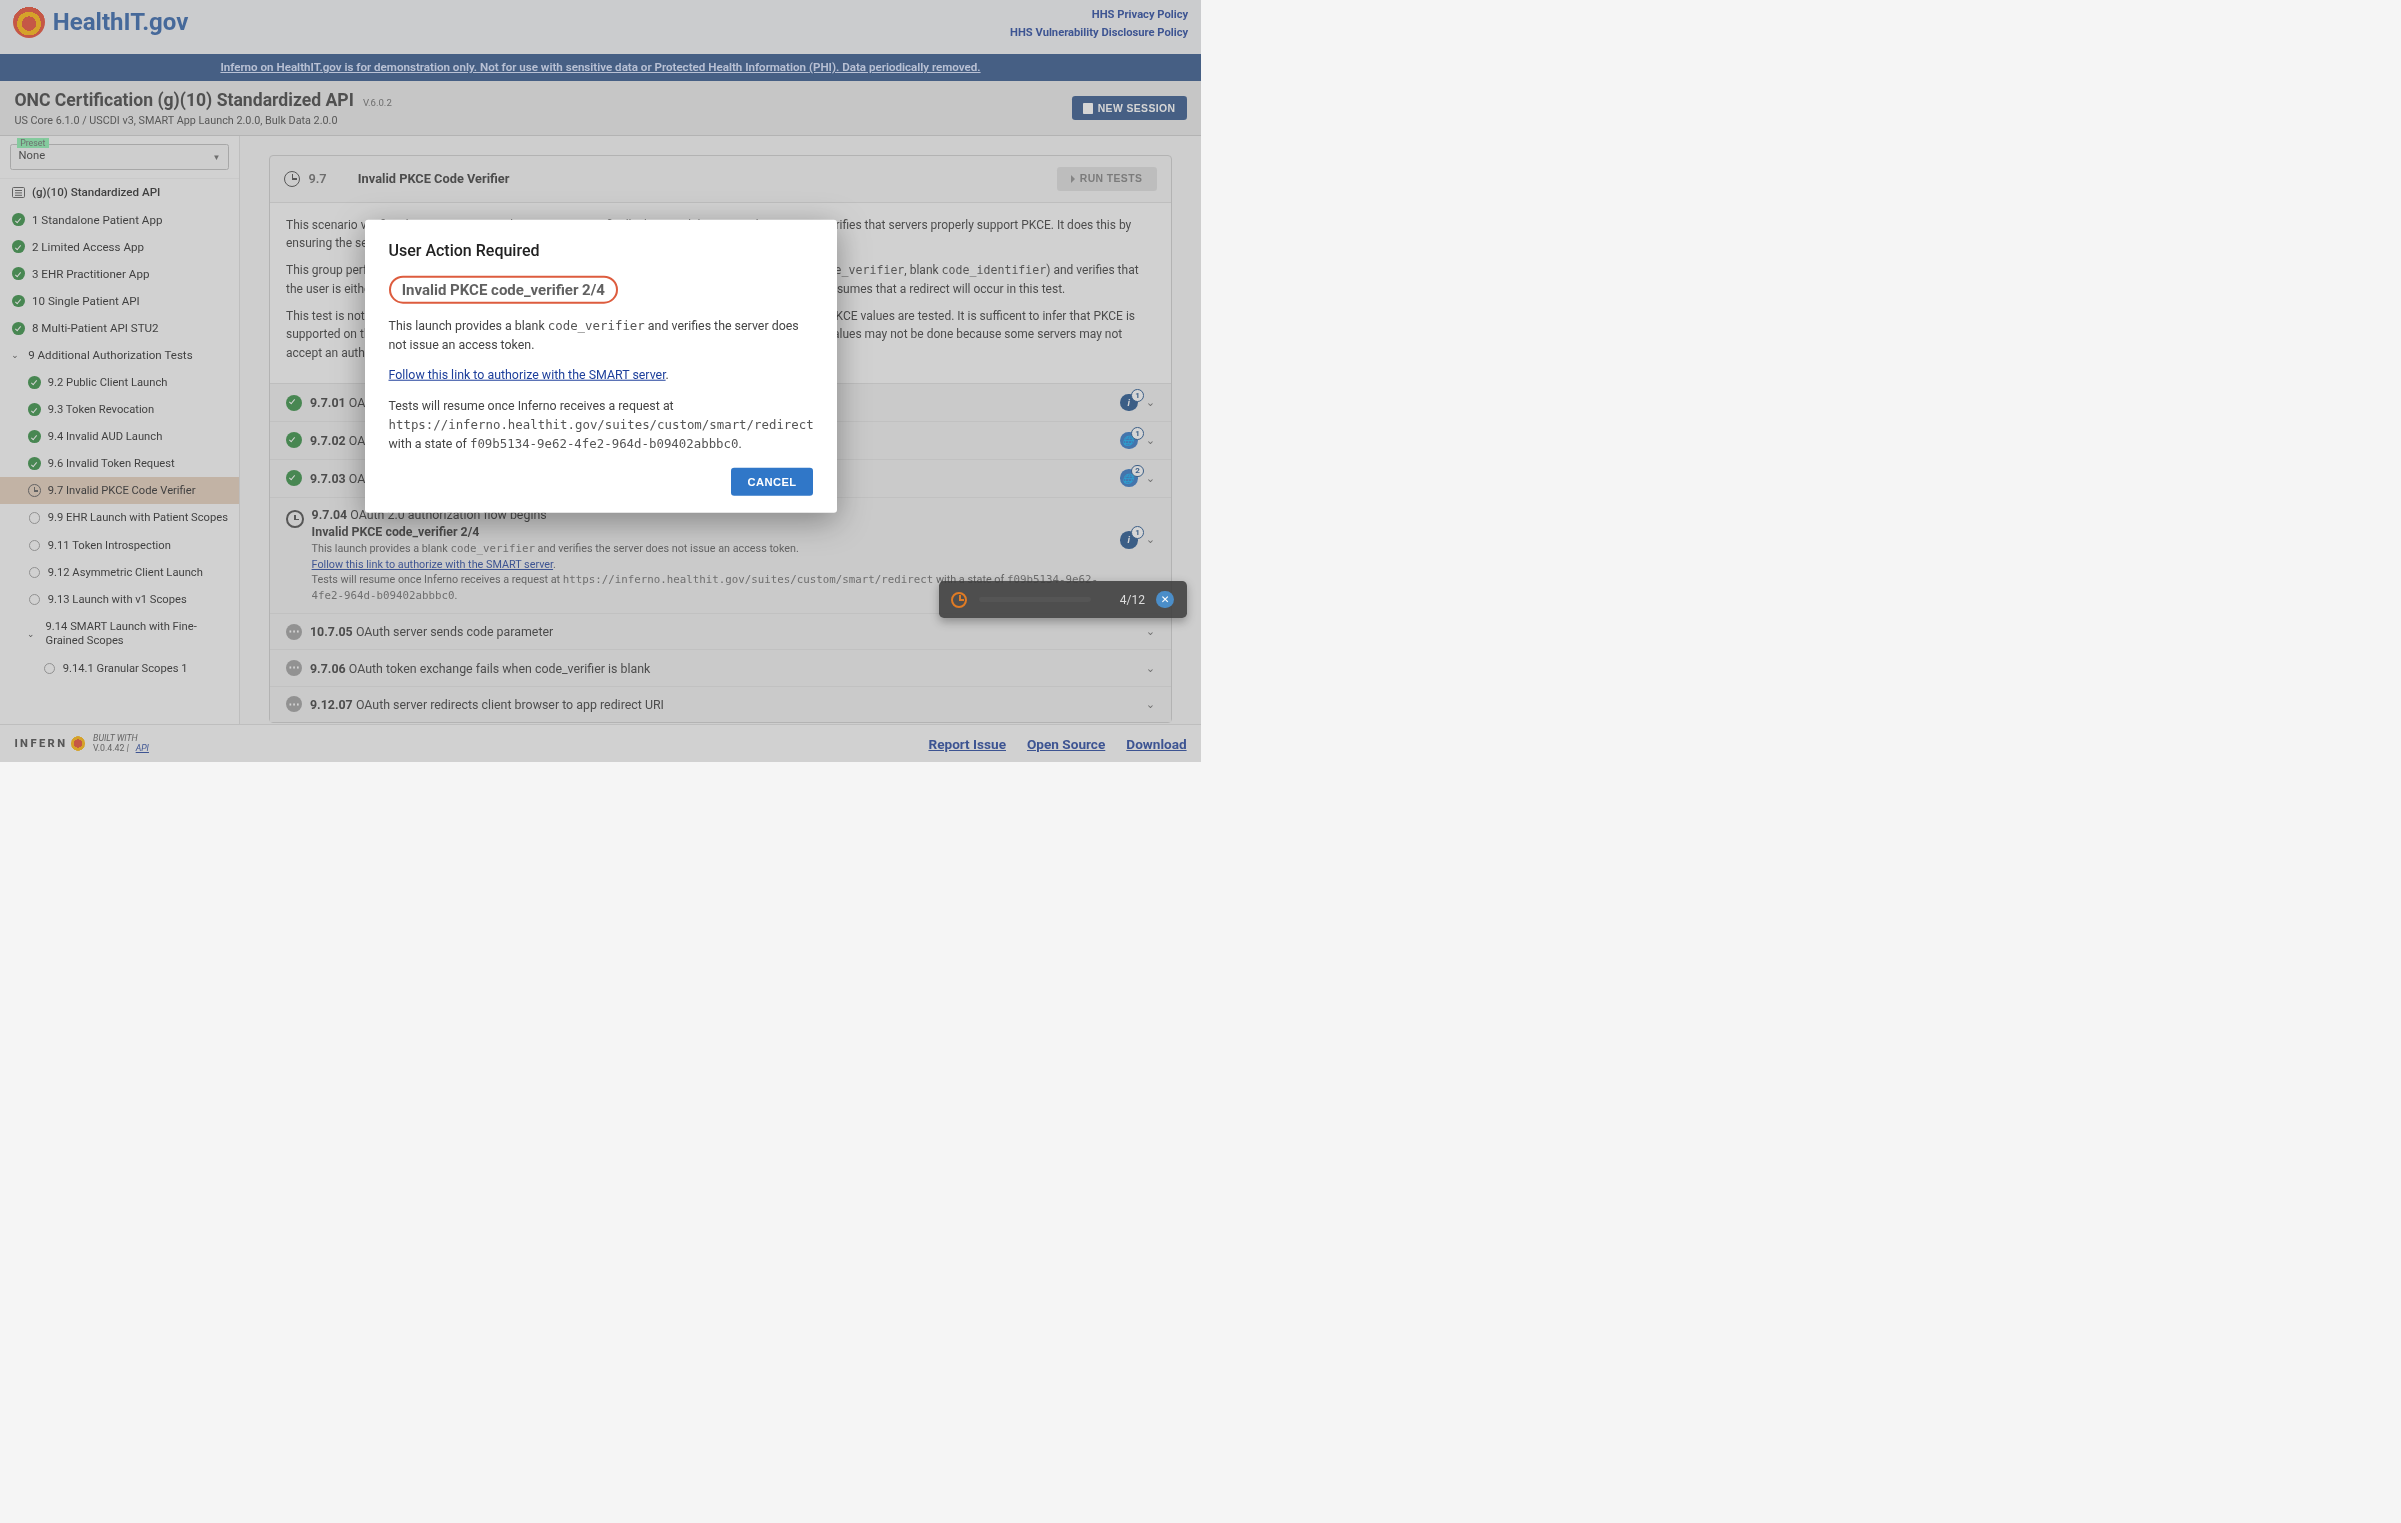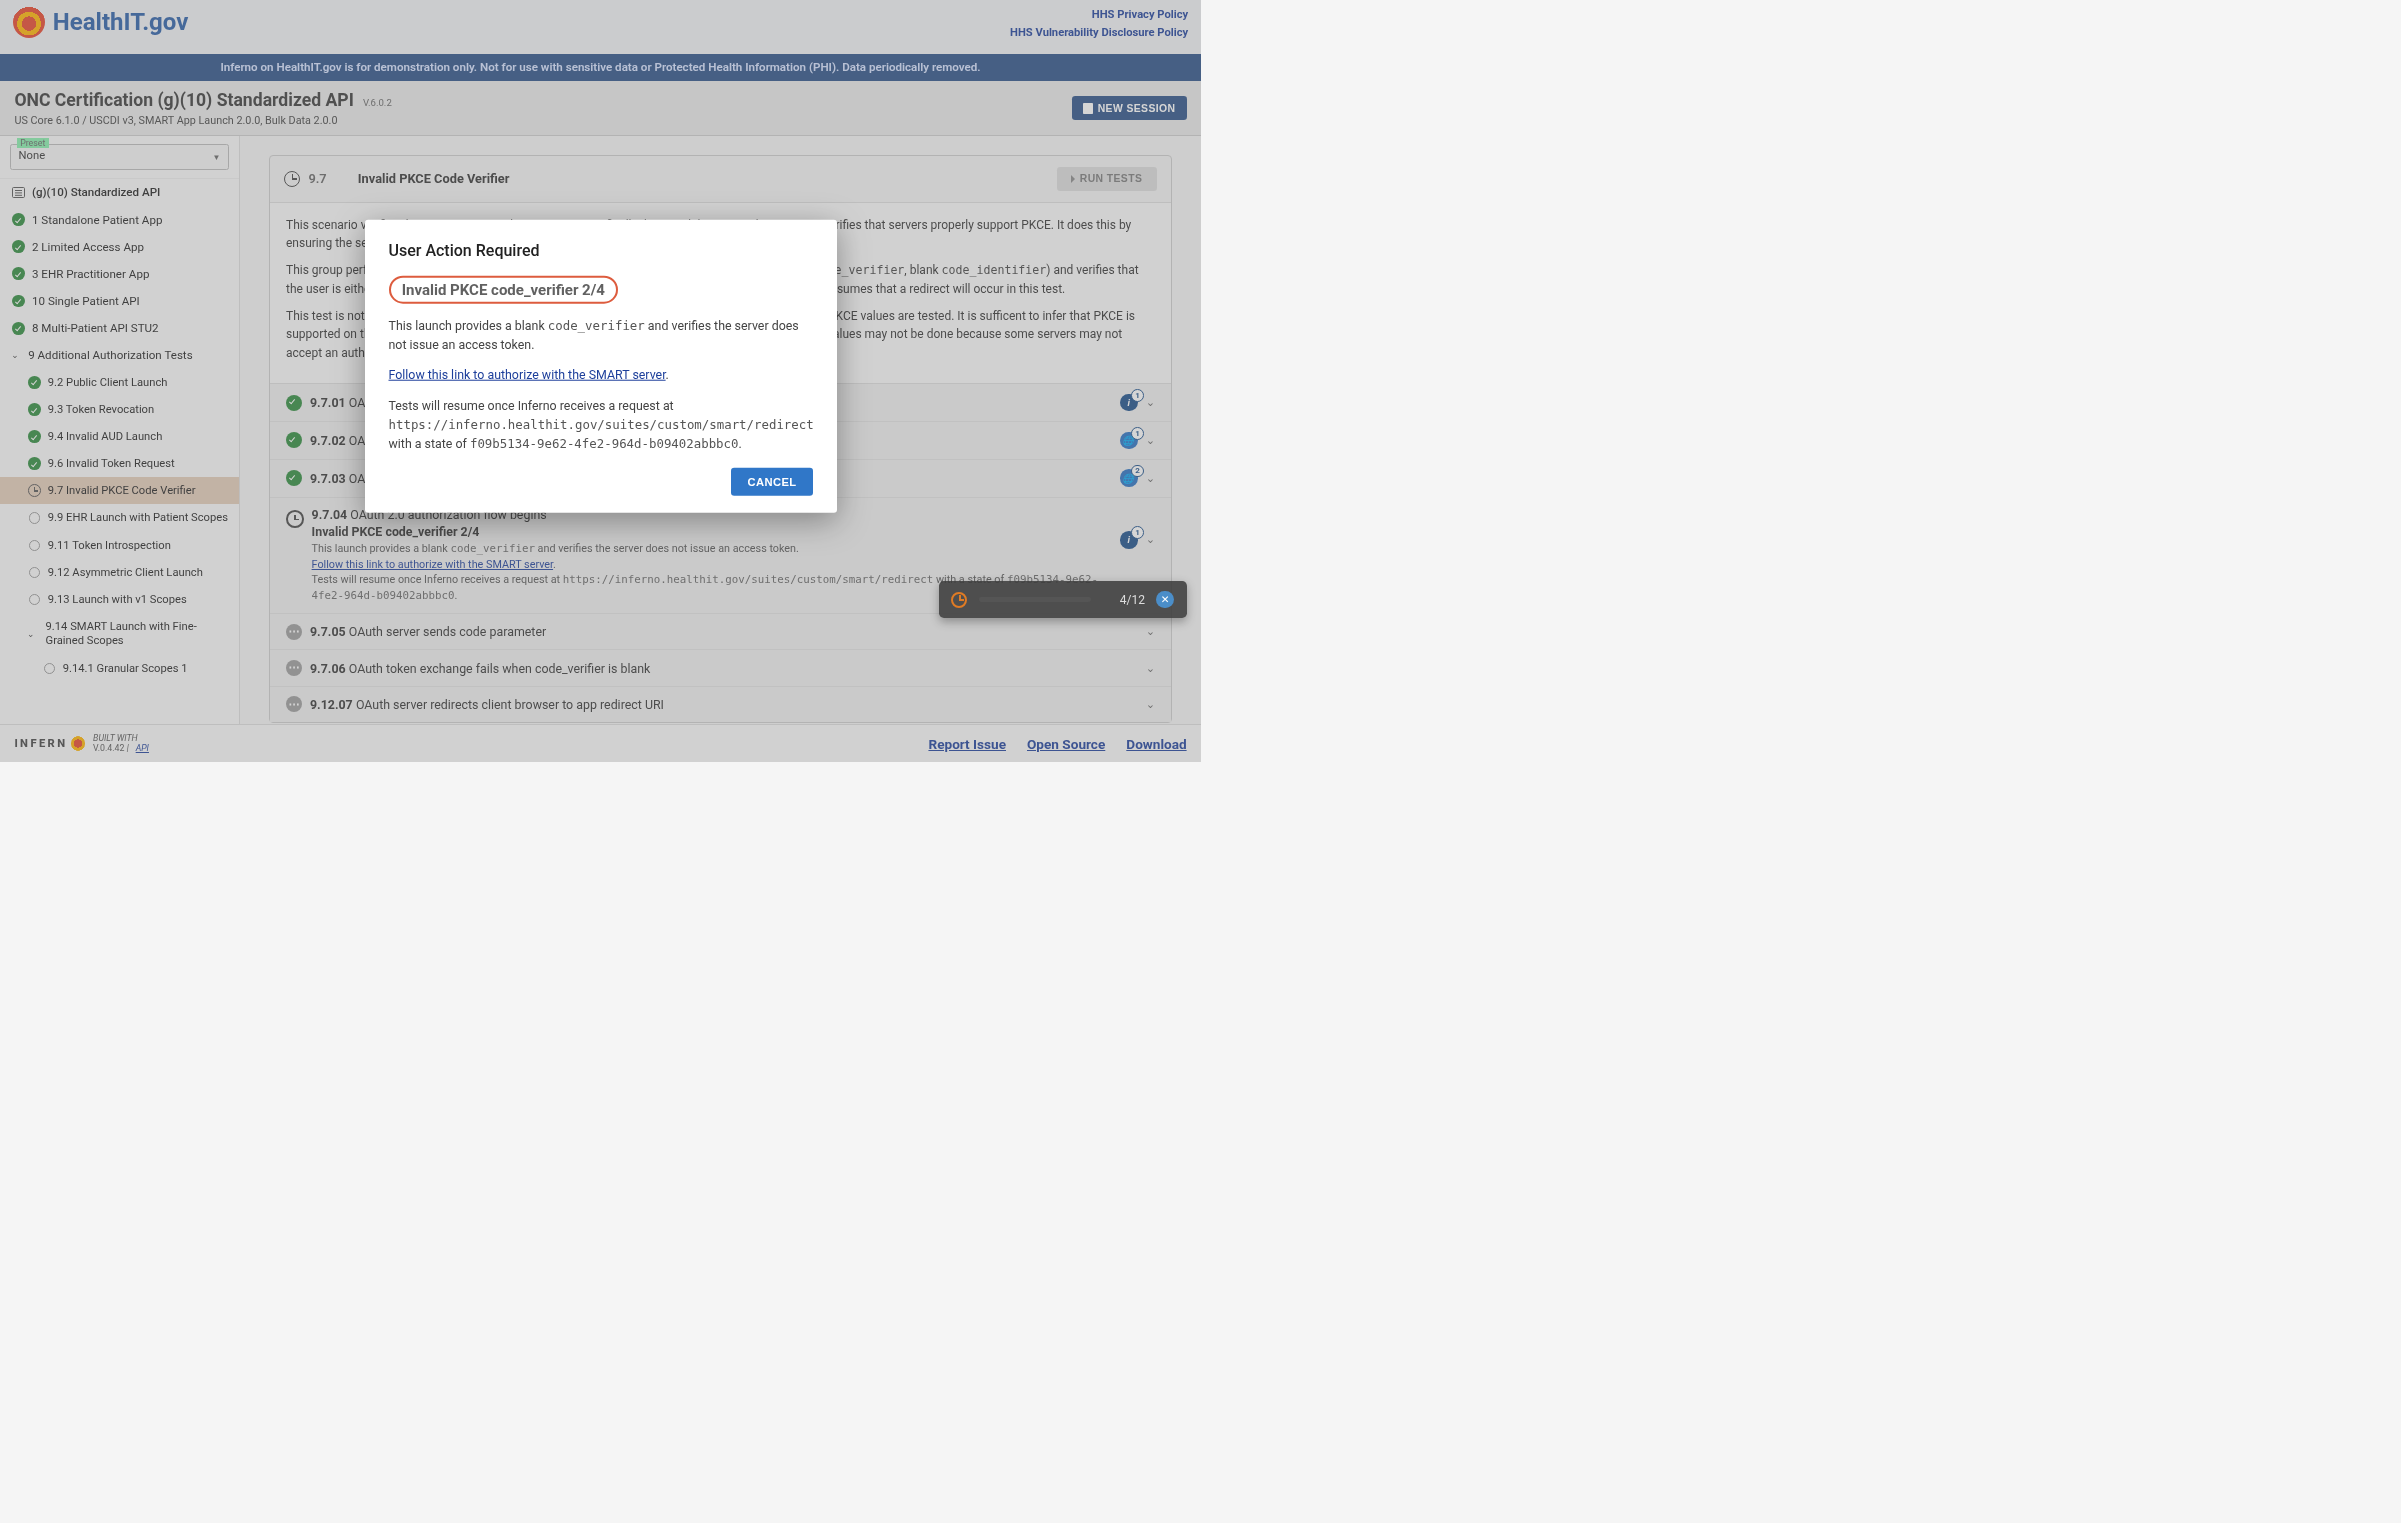--- a/index.html
+++ b/index.html
@@ -39,20 +39,21 @@
   .logo-text { font-size: 24px; font-weight: 700; color: #2b5ea8; }
   .header-links { text-align:right; }
   .header-links a { display:block; color:#1d3f9b; font-weight:700; font-size:11.2px; text-decoration:none; line-height:1.6; }
   .demo-banner {
     background: #2b5086;
     color: #d6e2ff;
     text-align:center;
     padding: 6.4px 12.8px;
     font-weight:600;
     font-size:11.6px;
+    text-decoration:underline;
   }
   
   .page-header {
     background: #e9e9e9;
     border-bottom: 0.8px solid #ccc;
     padding: 9.6px 14.4px 8px;
     display:flex;
     justify-content:space-between;
     align-items:center;
   }
@@ -416,21 +417,21 @@
           </div>
         </div>
         <span class="right" style="margin-top:24px">
           <span class="badge-pill">i<span class="badge-count">1</span></span>
           <span class="chev-down">⌄</span>
         </span>
       </div>
 
       <div class="test-row">
         <span class="gray-dot"></span>
-        <span class="num">9.7.05</span>
+        <span class="num">10.7.05</span>
         <span class="tlabel">OAuth server sends code parameter</span>
         <span class="right">
             <span class="chev-down">⌄</span>
           </span>
       </div>
       <div class="test-row">
         <span class="gray-dot"></span>
         <span class="num">9.7.06</span>
         <span class="tlabel">OAuth token exchange fails when code_verifier is blank</span>
         <span class="right">

